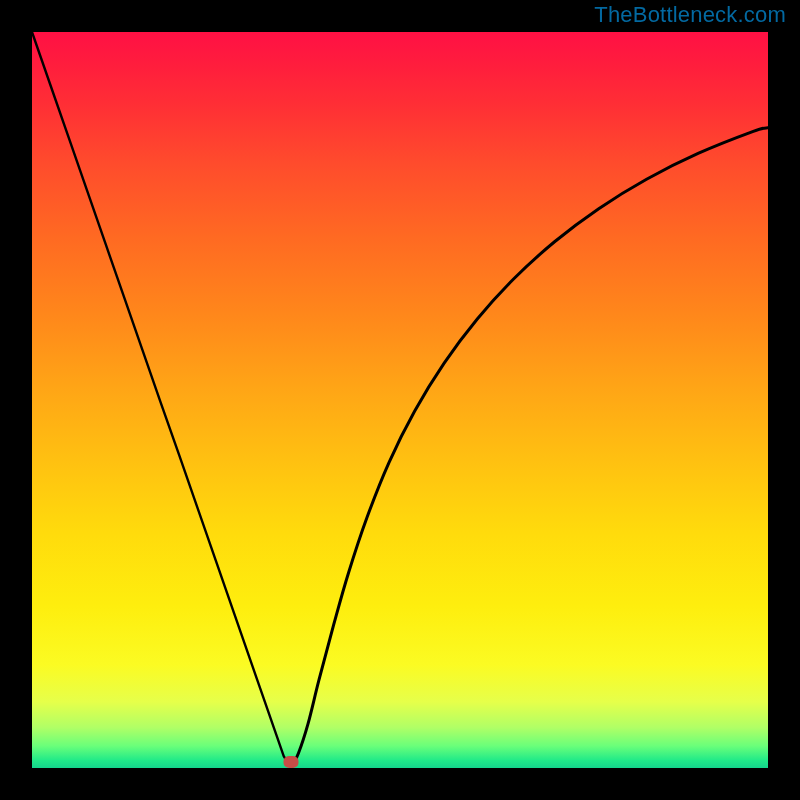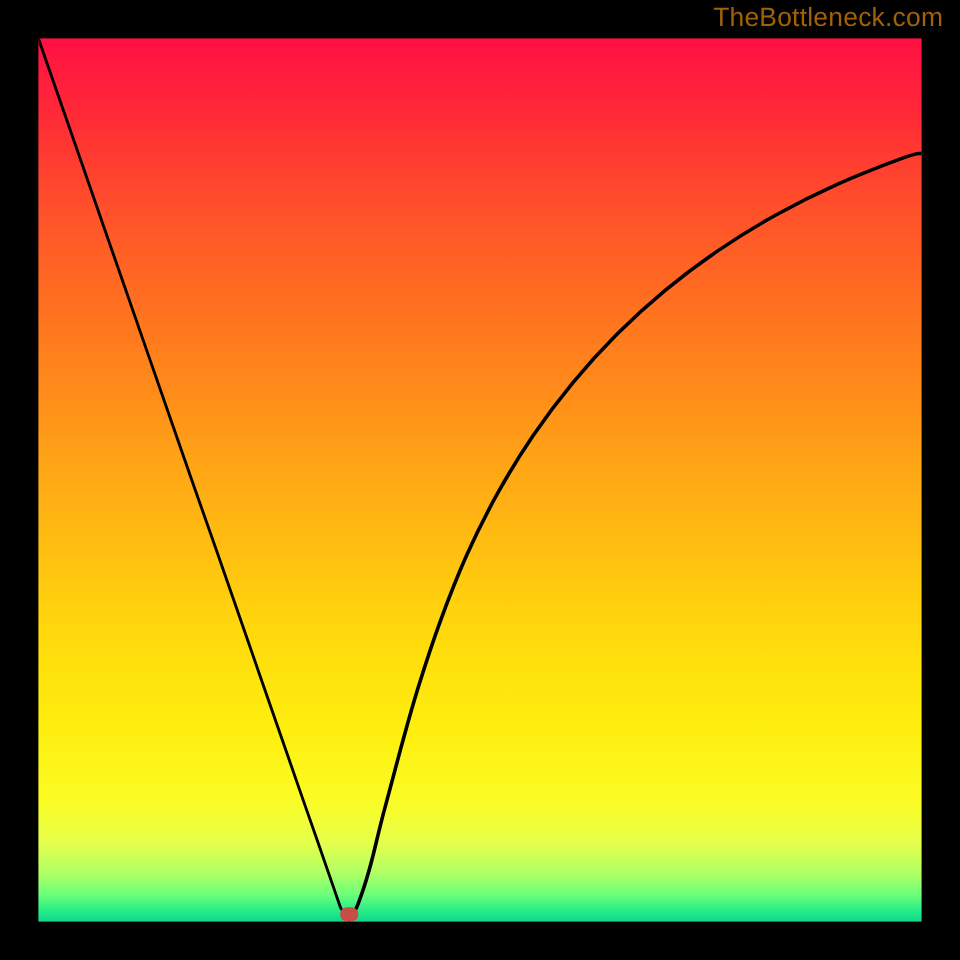--- a/index.html
+++ b/index.html
@@ -14,21 +14,21 @@
   .frame {
     position: relative;
     width: 800px;
     height: 800px;
     background: #000;
   }
   .watermark {
     position: absolute;
     top: 2px;
     right: 14px;
-    color: #a16207;
+    color: #0369a1;
     font-size: 22px;
     font-weight: 500;
     letter-spacing: 0.2px;
     z-index: 10;
   }
   .plot {
     position: absolute;
     left: 32px;
     top: 32px;
     width: 736px;

